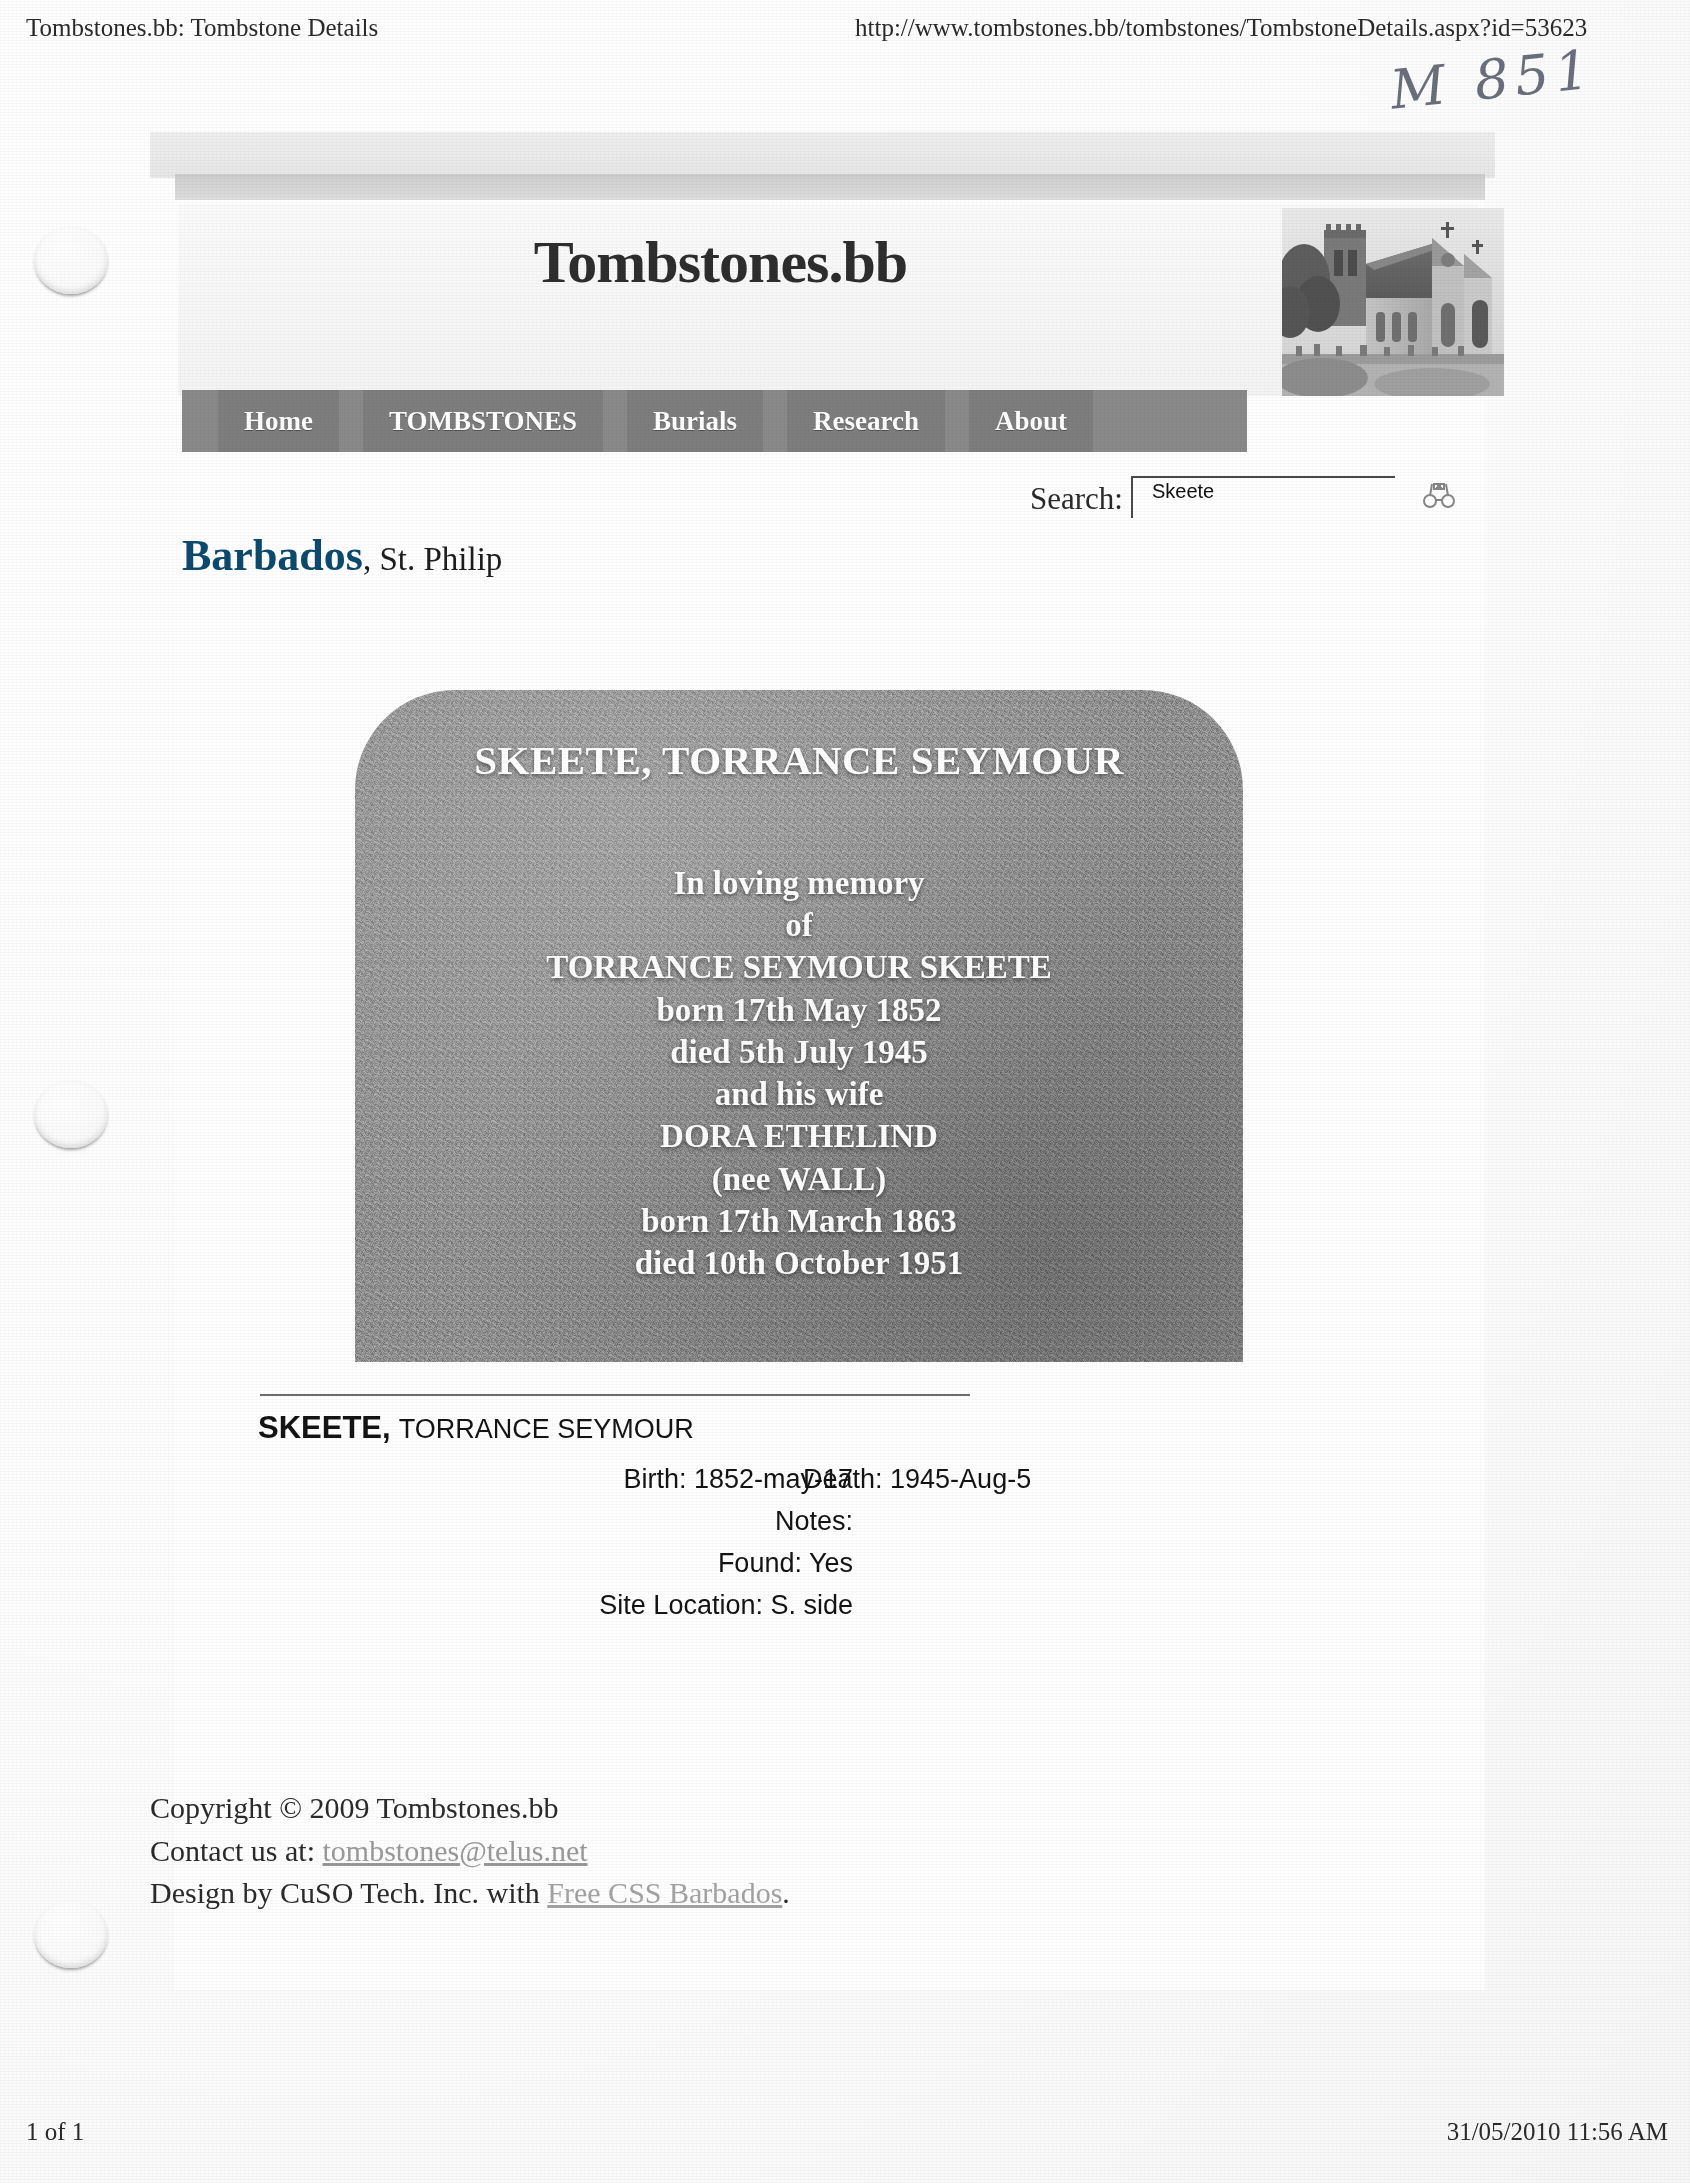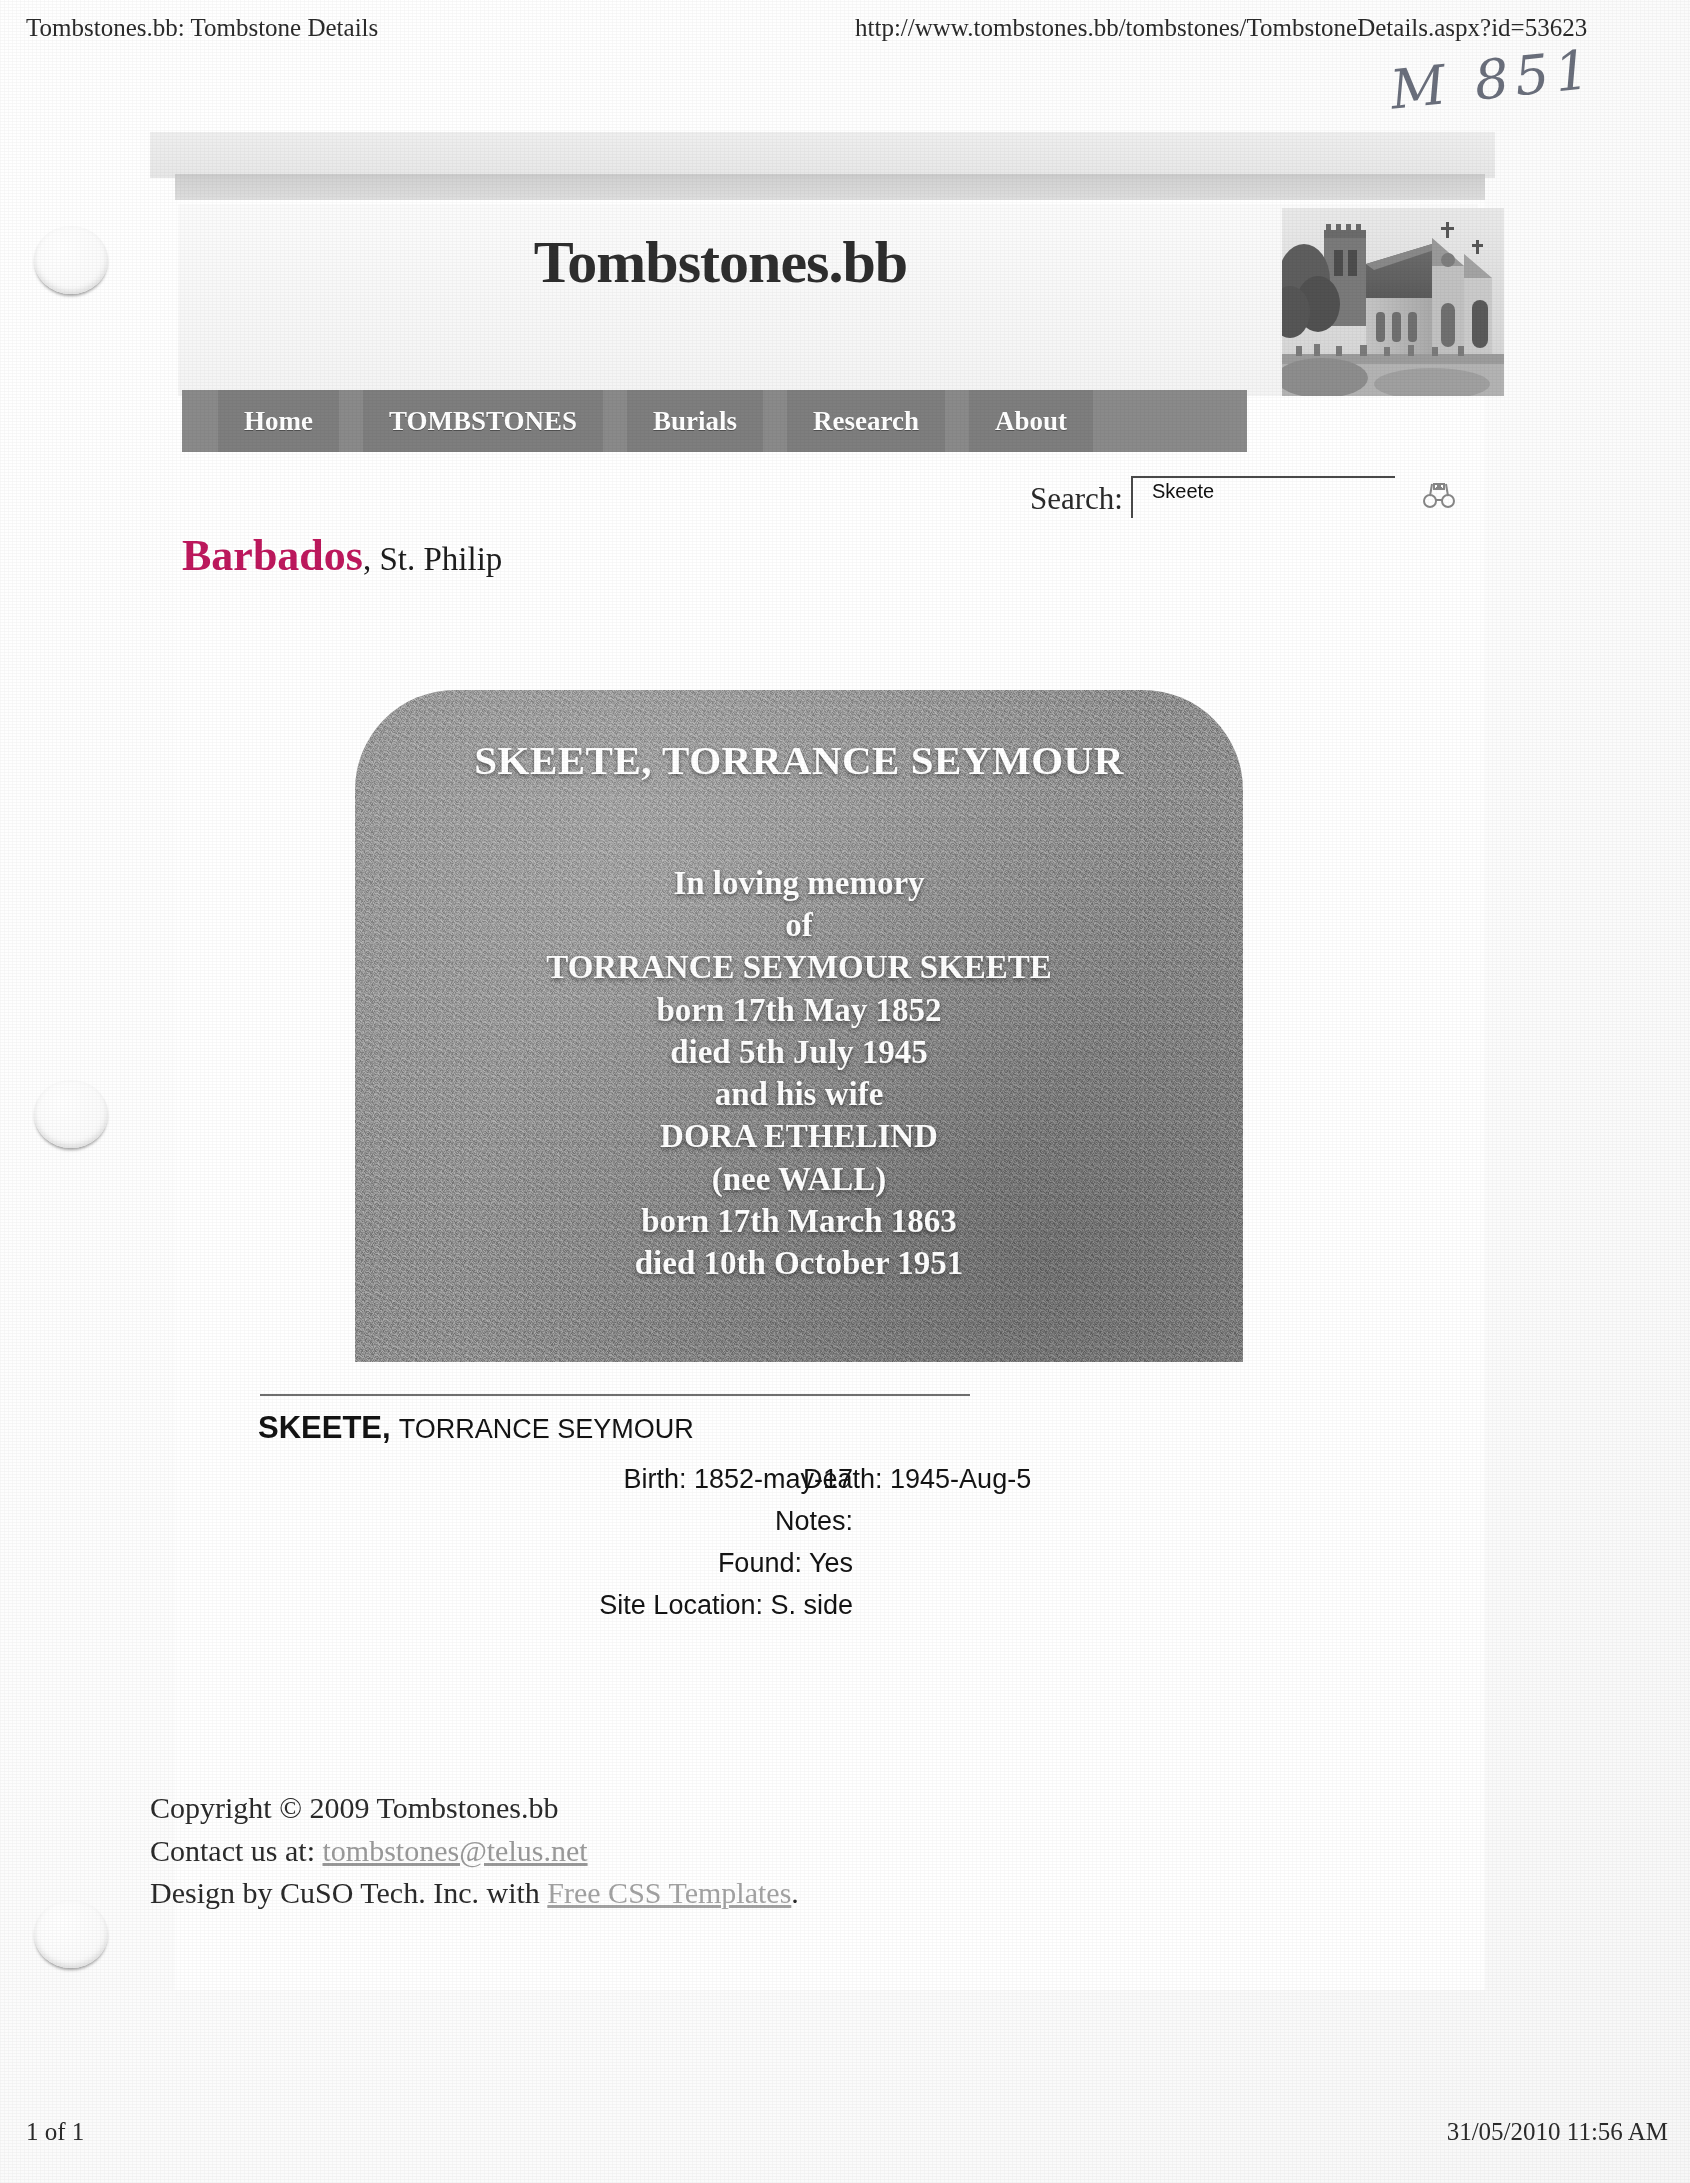--- a/index.html
+++ b/index.html
@@ -139,21 +139,21 @@
   }
   .binoc-icon{
     margin-left:26px;padding-bottom:4px;opacity:.7;
   }
   
   .region{
     position:absolute;left:32px;top:398px;
     white-space:nowrap;
   }
   .region-country{
-    font-size:44px;font-weight:700;color:#be185d;
+    font-size:44px;font-weight:700;color:#0c4a6e;
     font-family:"Liberation Serif", serif;
   }
   .region-parish{
     font-size:33px;color:#1d1d1d;
     font-family:"Liberation Serif", serif;
   }
   
   .stone-wrap{
     position:absolute;left:205px;top:558px;width:888px;height:672px;
   }
@@ -400,21 +400,21 @@
       <span class="label-val">Found: Yes</span>
     </div>
     <div class="det-row with-death">
       <span class="label-val">Site Location: S. side</span>
     </div>
   </div>
 
   <div class="site-footer">
     <span class="ln">Copyright © 2009 Tombstones.bb</span>
     <span class="ln"><span>Contact us at: </span><span class="flink">tombstones@telus.net</span></span>
-    <span class="ln"><span>Design by CuSO Tech. Inc. with </span><span class="flink2">Free CSS Templates</span><span>.</span></span>
+    <span class="ln"><span>Design by CuSO Tech. Inc. with </span><span class="flink2">Free CSS Barbados</span><span>.</span></span>
   </div>
 
 </div>
 
 <div class="print-footer-left">1 of 1</div>
 <div class="print-footer-right">31/05/2010 11:56 AM</div>
 
 <div id="scan-noise"></div>
 
 </body></html>

